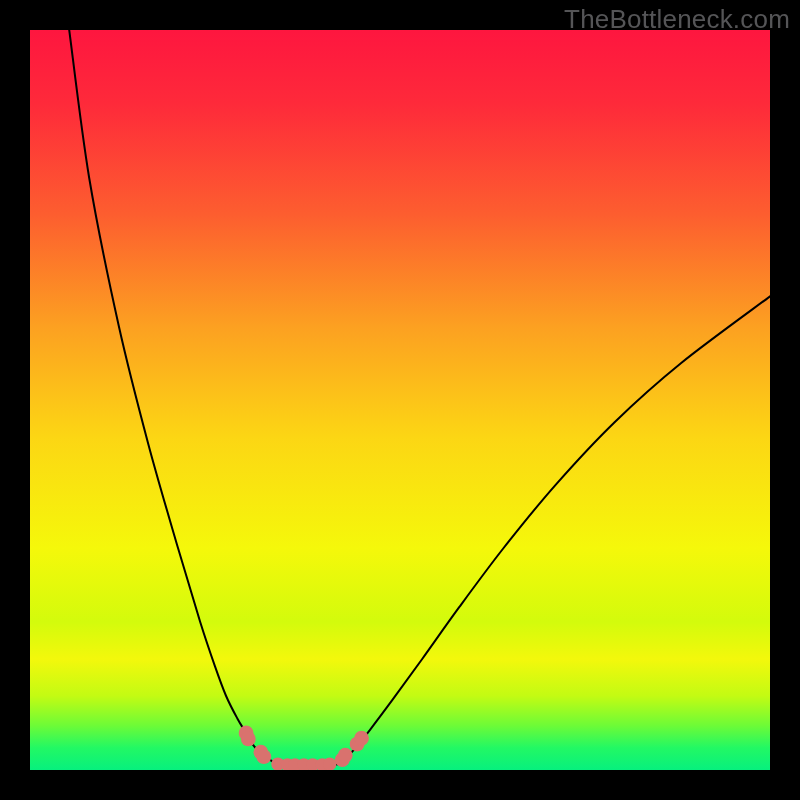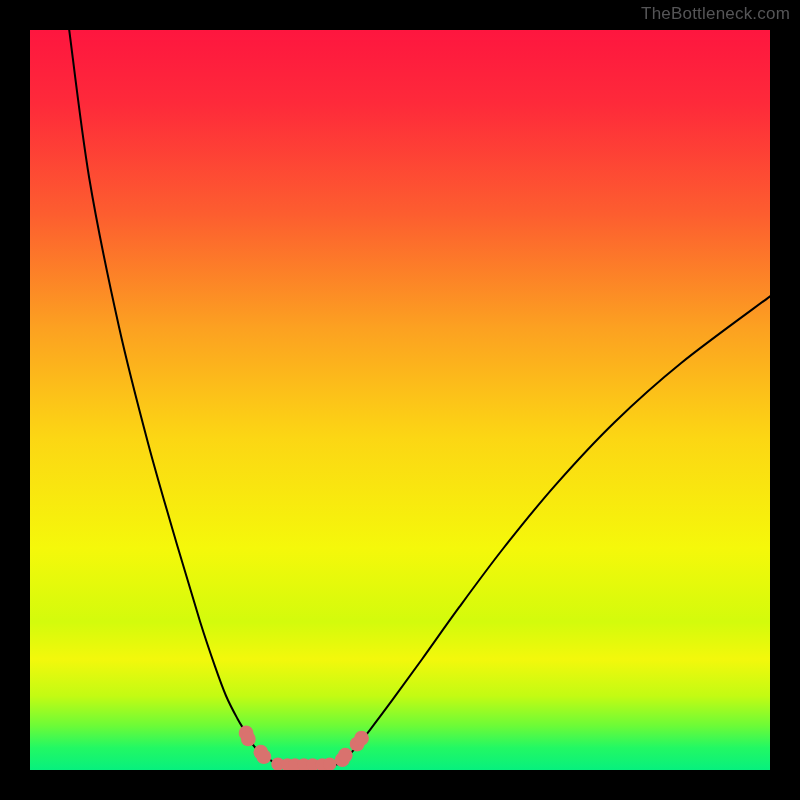--- a/index.html
+++ b/index.html
@@ -17,21 +17,21 @@
     position: absolute;
     left: 30px;
     top: 30px;
     width: 740px;
     height: 740px;
   }
 
   .attribution {
     position: absolute;
     color: #555557;
-    font-size: 17px;
+    font-size: 26px;
     font-weight: 400;
     letter-spacing: 0.2px;
     text-align: right;
     user-select: none;
   }
 
   svg { display: block; }
 </style>
 </head>
 <body>

